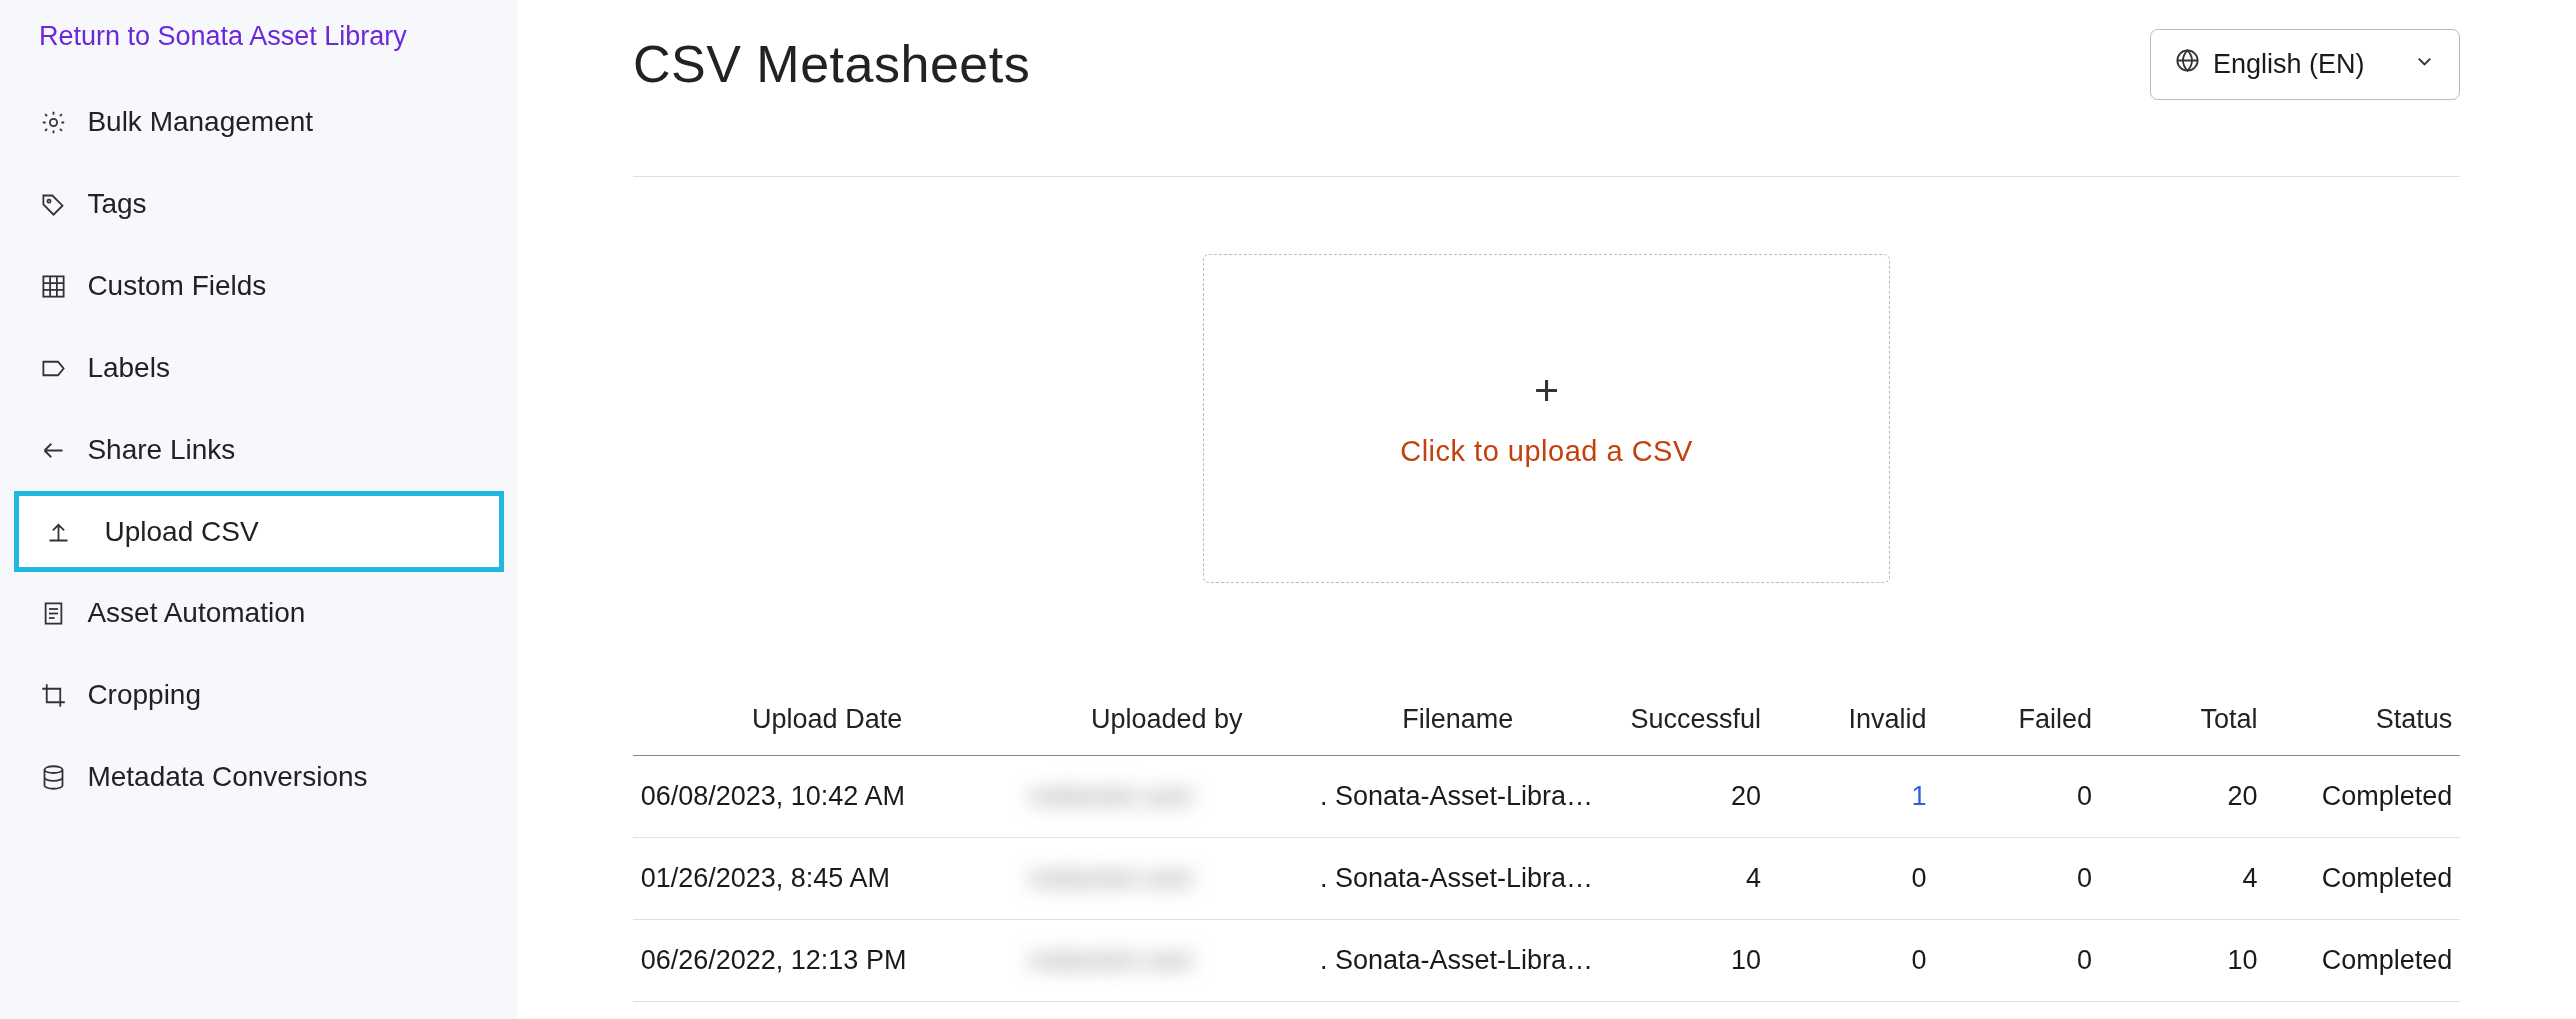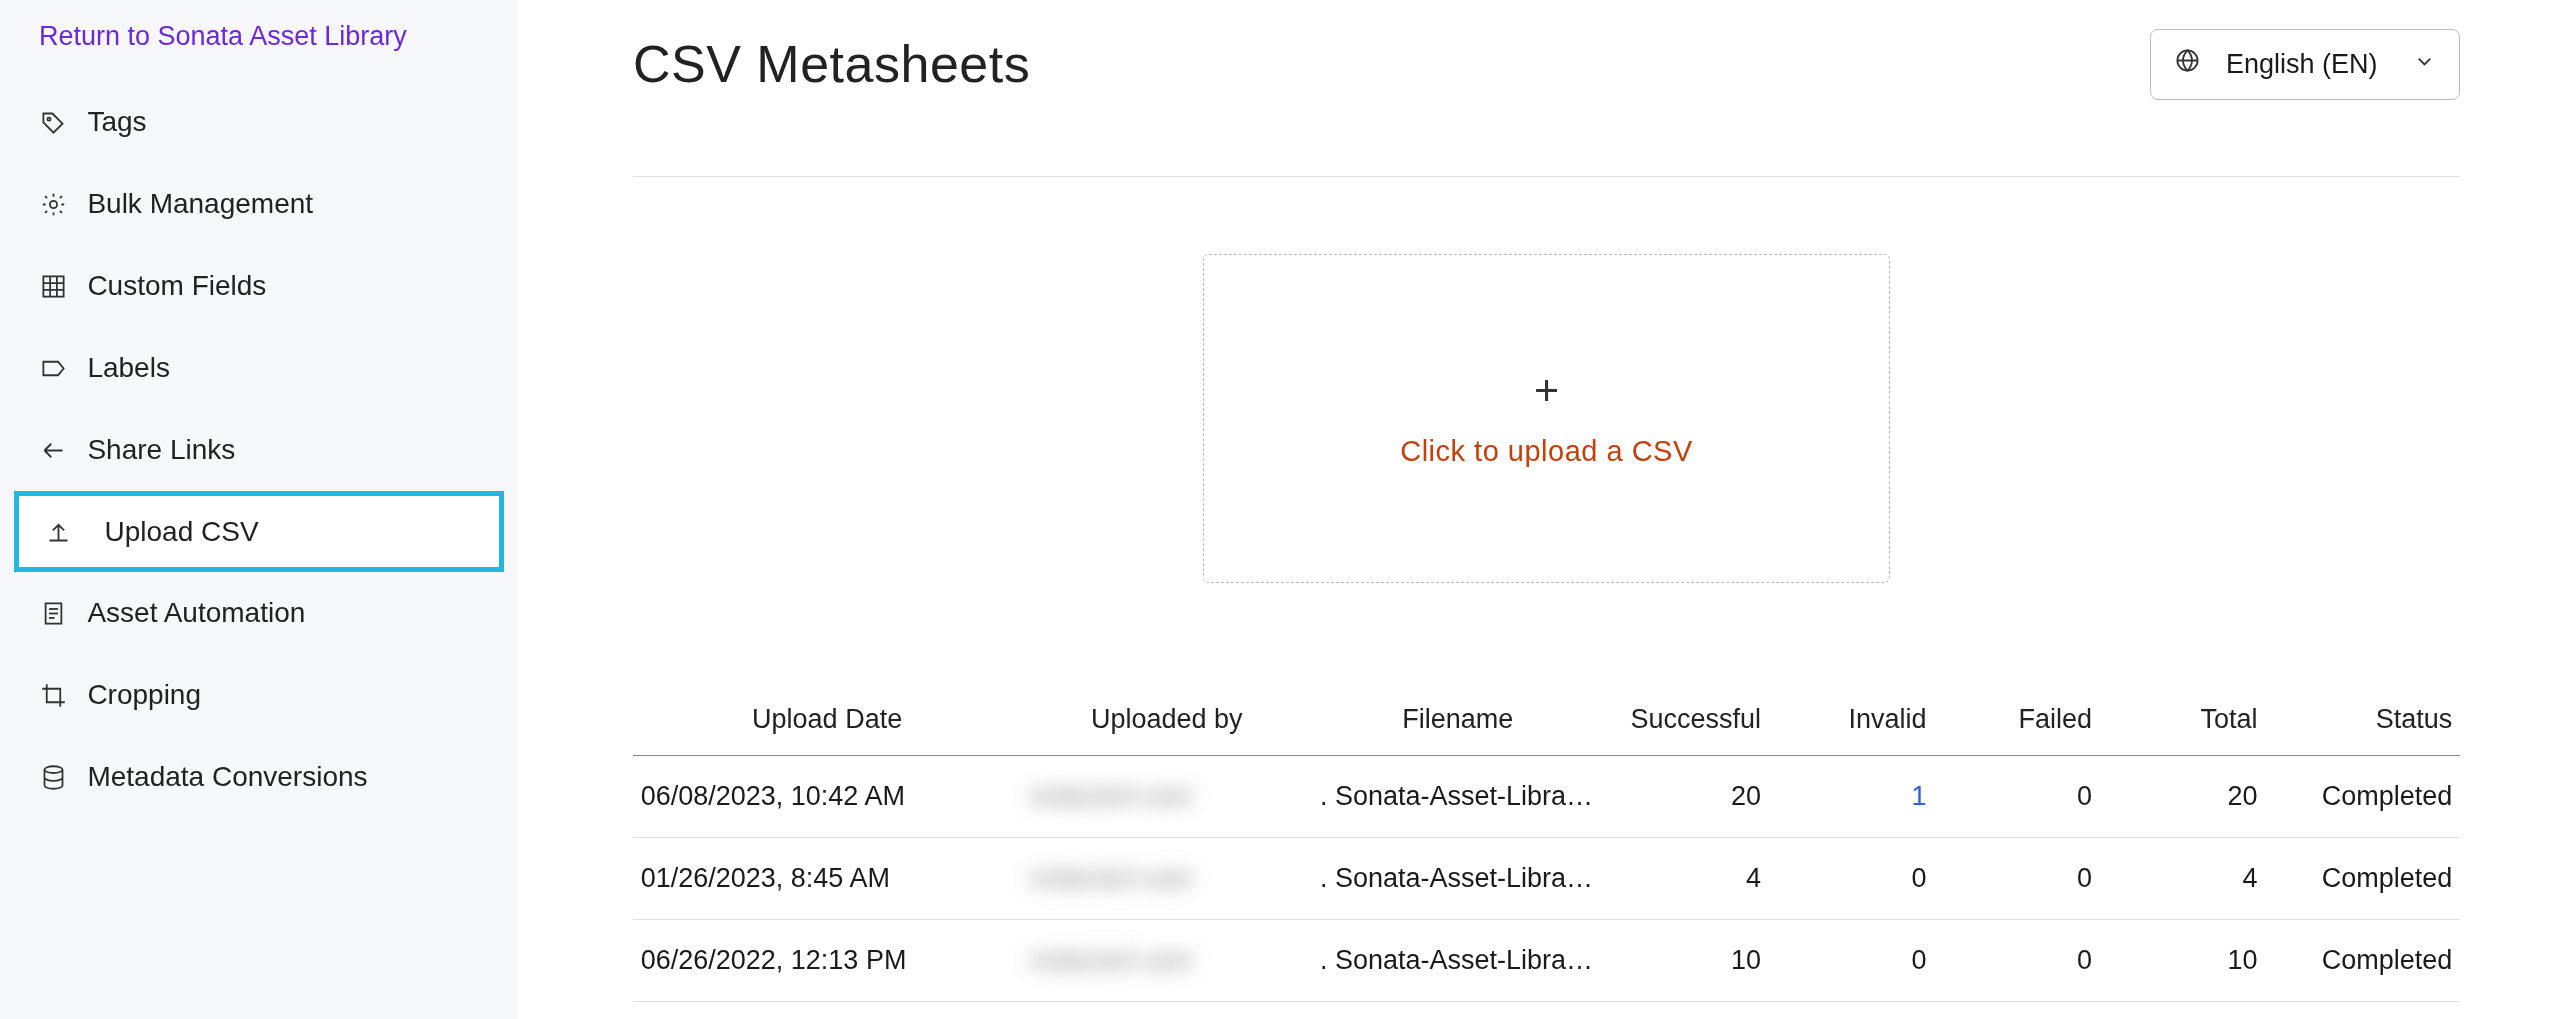--- a/index.html
+++ b/index.html
@@ -73,21 +73,21 @@
     border-radius: 7.7px;
     padding: 17.4px 23px;
     display: flex;
     align-items: center;
     gap: 15.5px;
     font-size: 27px;
     cursor: pointer;
     min-width: 310px;
     justify-content: space-between;
   }
-  .lang-left { display: flex; align-items: center; gap: 25px; }
+  .lang-left { display: flex; align-items: center; gap: 12px; }
   .divider {
     border: none;
     border-top: 1.5px solid #e0e0e0;
     margin-bottom: 77px;
   }
   .dropzone {
     width: 687px;
     height: 329px;
     margin: 0 auto 106px auto;
     border: 1.9px dashed #bbb;
@@ -139,35 +139,35 @@
 </style>
 </head>
 <body>
 
 <nav class="sidebar">
   <a class="return-link">Return to Sonata Asset Library</a>
 
   <div class="sidebar-item">
     <span class="icon">
       <svg viewBox="0 0 24 24">
+          <circle cx="12" cy="12" r="3.2"></circle>
+          <path d="M12 2.5v2.5M12 19v2.5M4.5 4.5l1.8 1.8M17.7 17.7l1.8 1.8M2.5 12h2.5M19 12h2.5M4.5 19.5l1.8-1.8M17.7 6.3l1.8-1.8"></path>
+        </svg>
+    </span>
+    <span>Bulk Management</span>
+  </div>
+
+  <div class="sidebar-item">
+    <span class="icon">
+      <svg viewBox="0 0 24 24">
           <path d="M3 12V4h8l9 9-8 8-9-9z"></path>
           <circle cx="8" cy="9" r="1.4"></circle>
         </svg>
     </span>
     <span>Tags</span>
-  </div>
-
-  <div class="sidebar-item">
-    <span class="icon">
-      <svg viewBox="0 0 24 24">
-          <circle cx="12" cy="12" r="3.2"></circle>
-          <path d="M12 2.5v2.5M12 19v2.5M4.5 4.5l1.8 1.8M17.7 17.7l1.8 1.8M2.5 12h2.5M19 12h2.5M4.5 19.5l1.8-1.8M17.7 6.3l1.8-1.8"></path>
-        </svg>
-    </span>
-    <span>Bulk Management</span>
   </div>
 
   <div class="sidebar-item">
     <span class="icon">
       <svg viewBox="0 0 24 24">
           <rect x="3" y="3" width="18" height="18"></rect>
           <line x1="3" y1="9" x2="21" y2="9"></line>
           <line x1="3" y1="15" x2="21" y2="15"></line>
           <line x1="9" y1="3" x2="9" y2="21"></line>
           <line x1="15" y1="3" x2="15" y2="21"></line>

